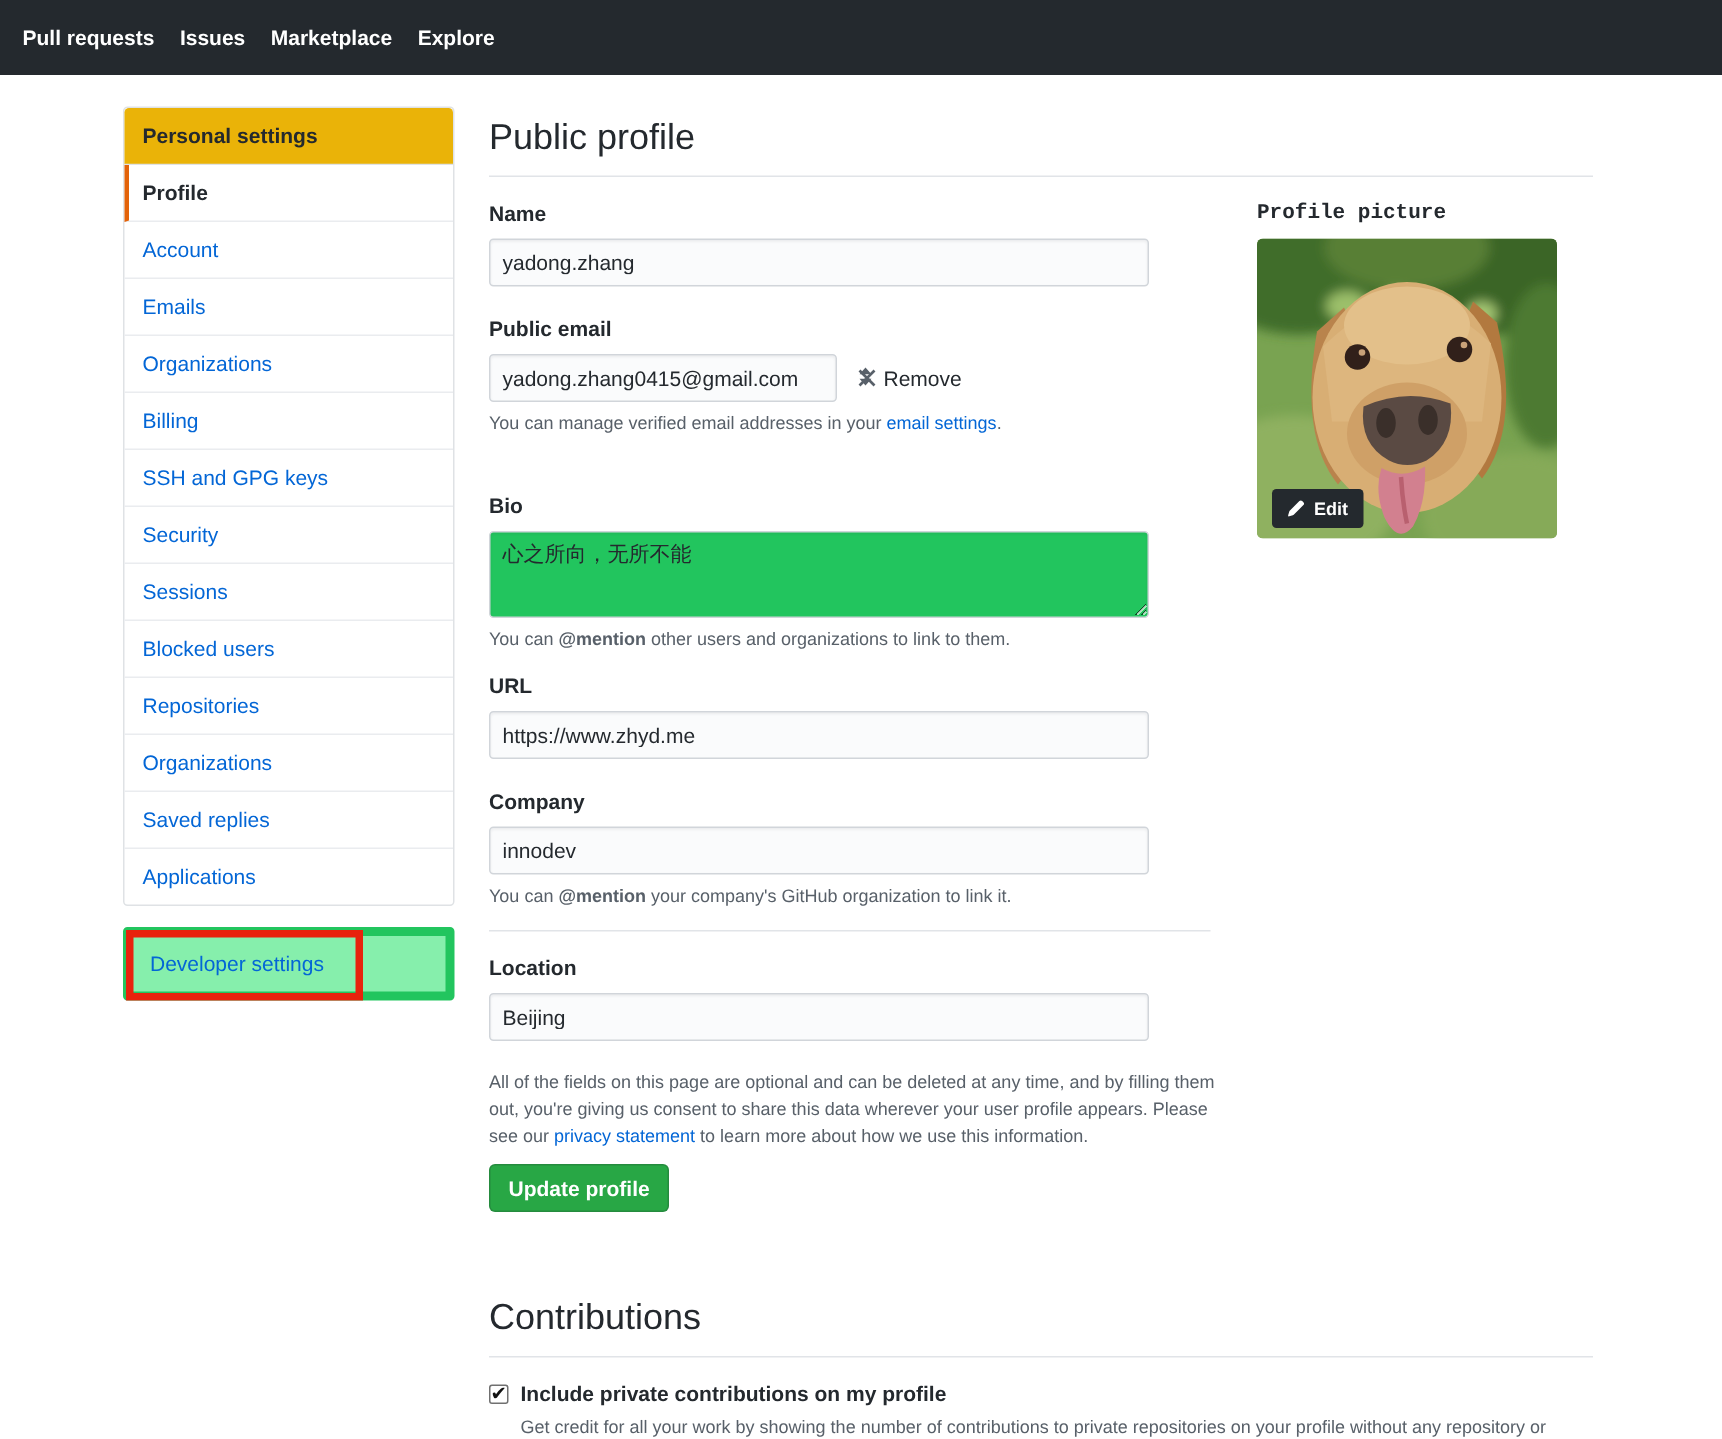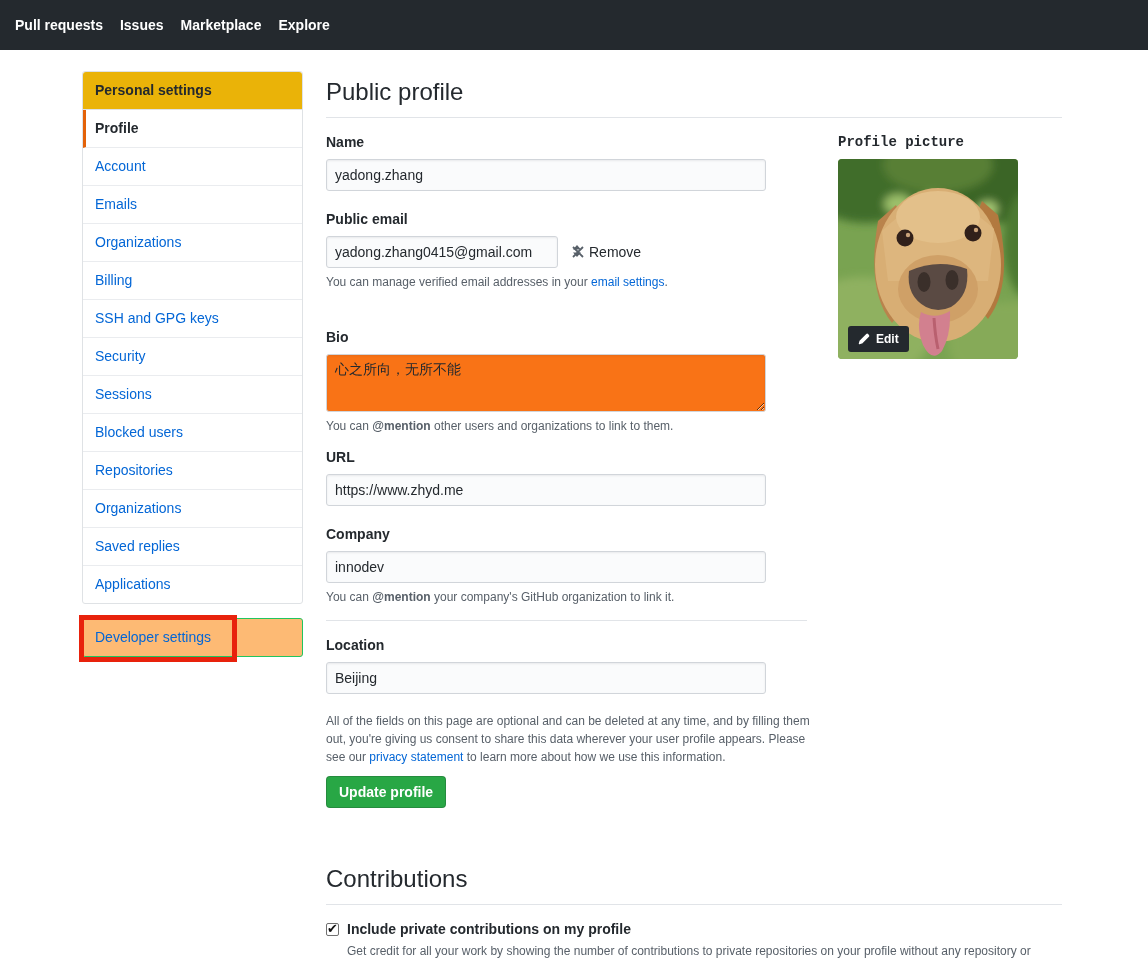--- a/index.html
+++ b/index.html
@@ -19,21 +19,21 @@
 
   
   .sidebar { width:221px; flex-shrink:0; }
   .menu { border:1px solid #dfe2e5; border-radius:3px; background:#fff; }
   .menu-header { background:#eab308; padding:10px 12px; font-weight:700; font-size:14px;
                  border-bottom:1px solid #dfe2e5; border-radius:3px 3px 0 0; line-height:17px; }
   .menu-item { display:block; padding:10px 12px; line-height:17px; color:#0366d6;
                border-bottom:1px solid #eaecef; cursor:pointer; text-decoration:none; }
   .menu-item:last-child { border-bottom:none; border-radius:0 0 3px 3px; }
   .menu-item.active { color:#24292e; font-weight:700; border-left:3px solid #e36209; padding-left:9px; }
-  .dev-box { margin-top:14px; border:1px solid #22c55e; border-radius:3px; position:relative; background:#fdba74; }
+  .dev-box { margin-top:14px; border:6px solid #22c55e; border-radius:3px; position:relative; background:#86efac; }
   .dev-box .menu-item { border-bottom:none; }
   .red-annotation { position:absolute; left:-4px; top:-4px; width:158px; height:47px;
                     border:5px solid #e8220c; pointer-events:none; z-index:5; }
 
   
   .main { margin-left:23px; flex:1; min-width:0; }
   .page-title { font-size:24px; font-weight:400; margin:0 0 16px; padding:6px 0 10px;
                 border-bottom:1px solid #e1e4e8; line-height:30px; }
   .columns { display:flex; align-items:flex-start; }
   .form-col { width:481px; flex-shrink:0; }
@@ -55,21 +55,21 @@
     border-radius:3px; cursor:pointer; box-shadow:inset 0 1px 2px rgba(27,31,35,.075);gap:40px;
   }
   .email-row { display:flex; align-items:center; }
   .remove-btn { margin-left:14px; display:inline-flex; align-items:center; cursor:pointer; color:#24292e; }
   .remove-btn svg { margin-right:5px; }
   .note { font-size:12px; color:#586069; margin-top:6px; line-height:17px; }
   .note a, .link { color:#0366d6; text-decoration:none; cursor:pointer; }
   textarea.bio {
     display:block; width:440px; height:58px; padding:6px 8px; resize:vertical;
     font-family:inherit; font-size:14px; color:#24292e;
-    background:#f97316; border:1px solid #d1d5da; border-radius:3px;
+    background:#22c55e; border:1px solid #d1d5da; border-radius:3px;
     box-shadow:inset 0 1px 2px rgba(27,31,35,.075); outline:none;
   }
   hr.divider { border:none; border-top:1px solid #e1e4e8; margin:14px 0 16px; }
   .profile-note { font-size:12px; color:#586069; line-height:18px; width:492px; margin:18px 0 10px; }
   .btn-primary {
     display:inline-block; background:#28a745; color:#fff; font-weight:700; font-size:14px;
     font-family:inherit; padding:7px 12px; border:1px solid rgba(27,31,35,.2);
     border-radius:4px; cursor:pointer; line-height:16px;
   }
 
@@ -80,21 +80,21 @@
   .checkbox-row { display:flex; align-items:flex-start; }
   .checkbox { width:13px; height:13px; border:1px solid #707070; background:#fff; border-radius:2px;
               margin-top:2px; flex-shrink:0; position:relative; cursor:pointer; }
   .checkbox .tick { position:absolute; left:0px; top:-3px; font-size:13px; color:#111; }
   .checkbox-body { margin-left:8px; }
   .checkbox-label { font-weight:700; line-height:17px; cursor:pointer; }
   .checkbox-desc { font-size:12px; color:#586069; margin-top:5px; line-height:16px; max-width:710px; }
 
   
   .pic-label { font-weight:700; margin-bottom:8px; line-height:17px;font-family:Liberation Mono, monospace; }
-  .avatar-wrap { position:relative; width:180px; height:200px; border-radius:4px; overflow:hidden;text-align:right; }
+  .avatar-wrap { position:relative; width:200px; height:200px; border-radius:4px; overflow:hidden;text-align:right; }
   .avatar-wrap svg { display:block; }
   .edit-btn { position:absolute; left:10px; bottom:7px; background:#24292e; color:#fff;
               border-radius:3px; padding:6px 10px; font-size:12px; font-weight:700;
               display:inline-flex; align-items:center; cursor:pointer; }
   .edit-btn svg { margin-right:6px; }
 </style>
 </head>
 <body>
 
 <div class="navbar">

